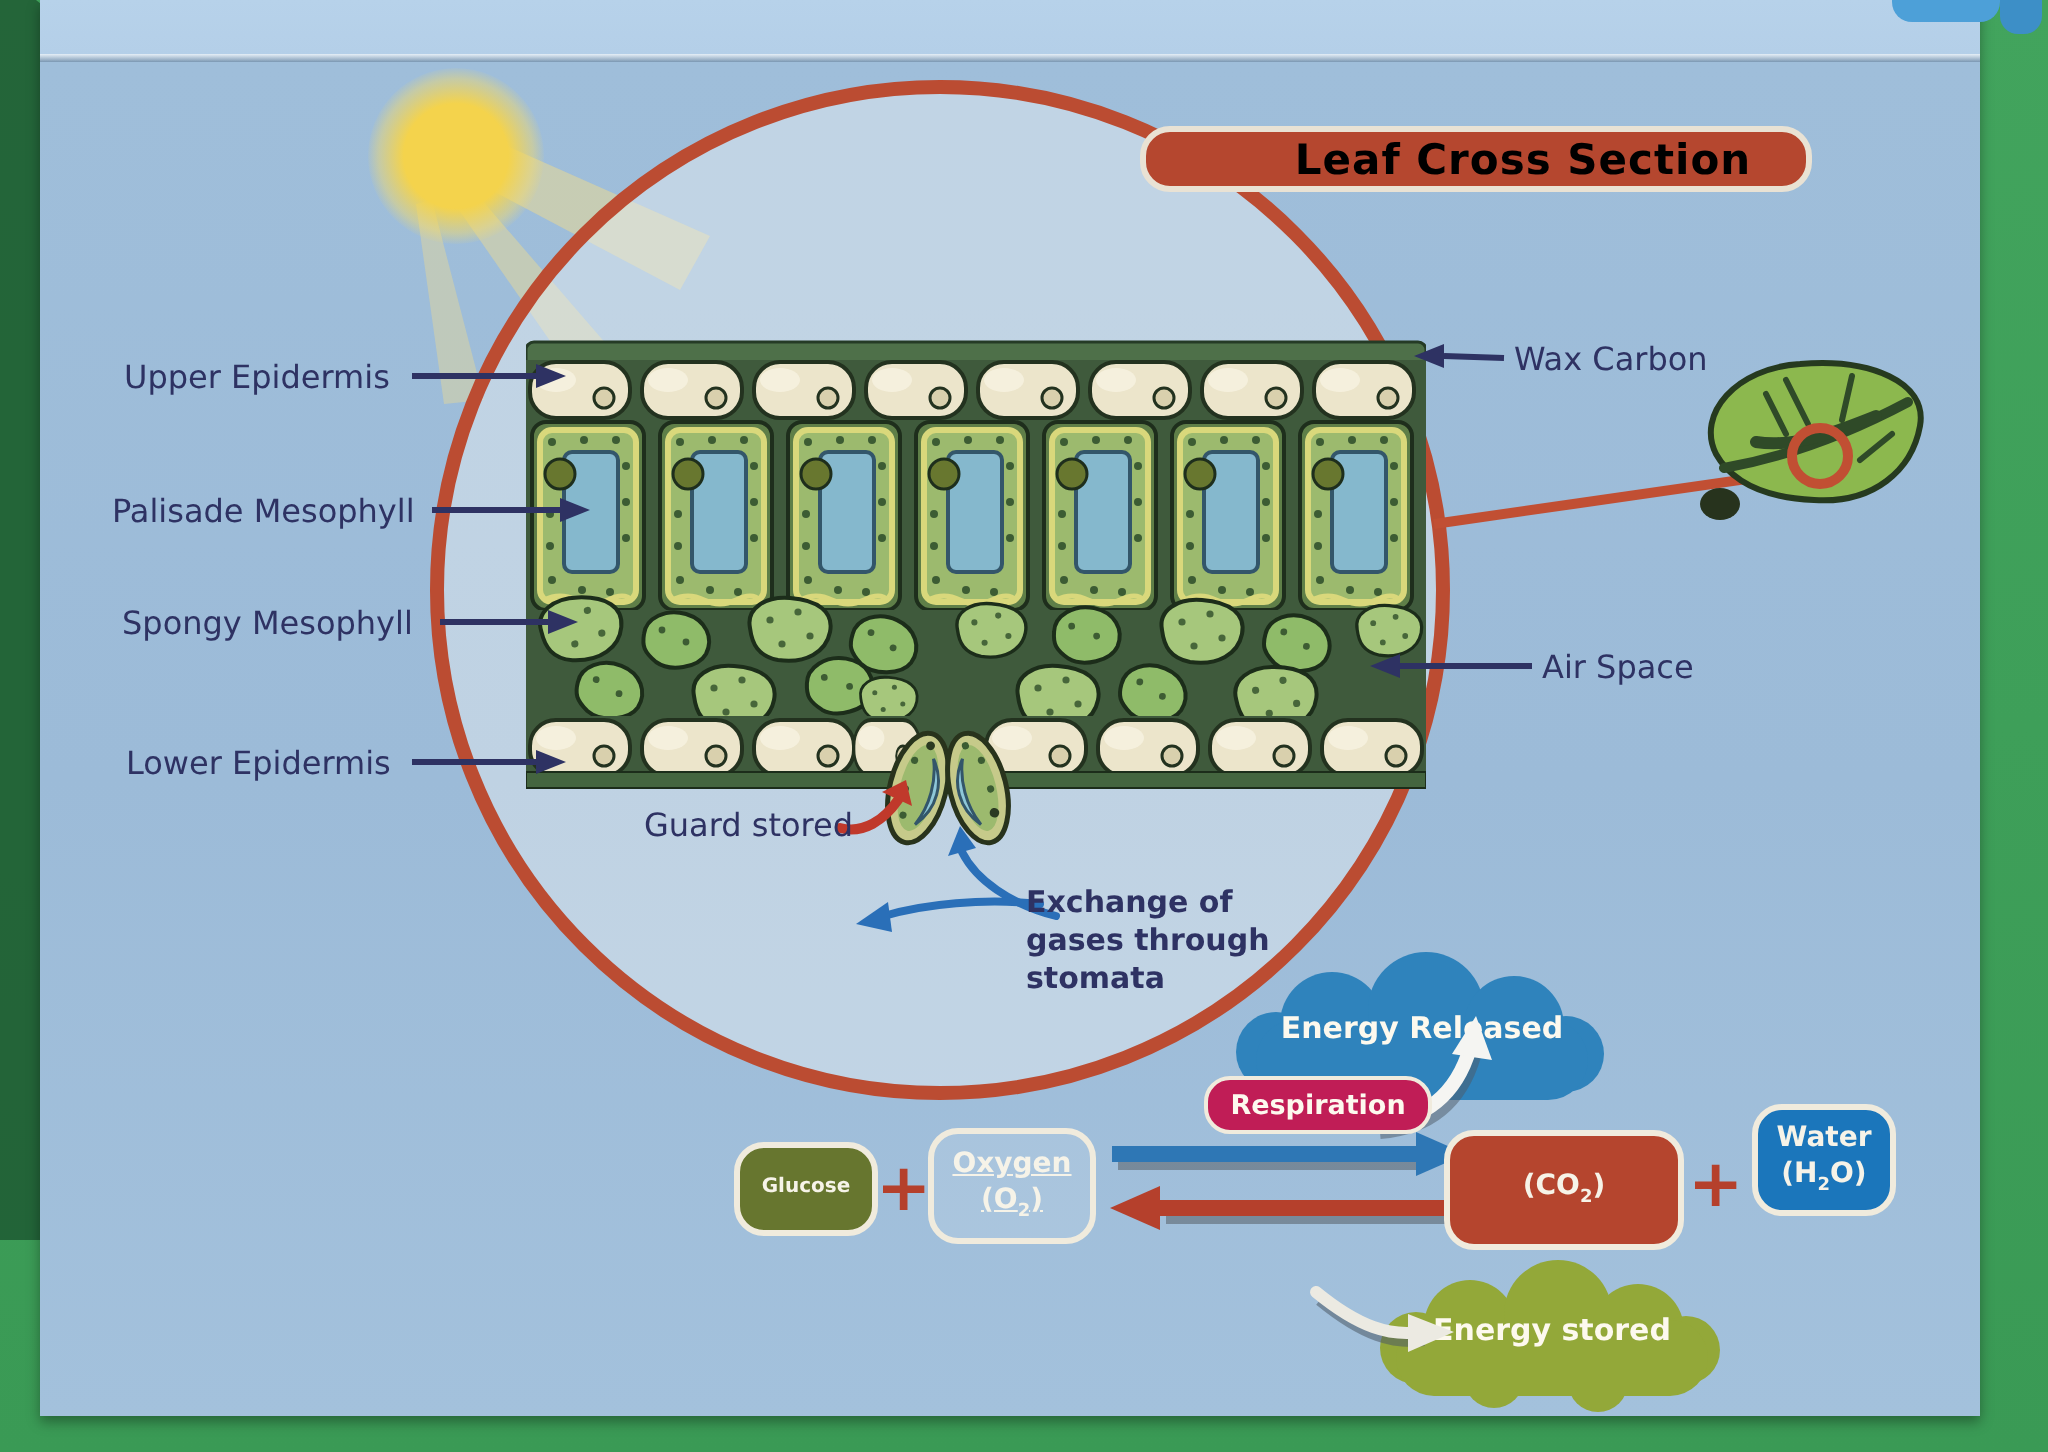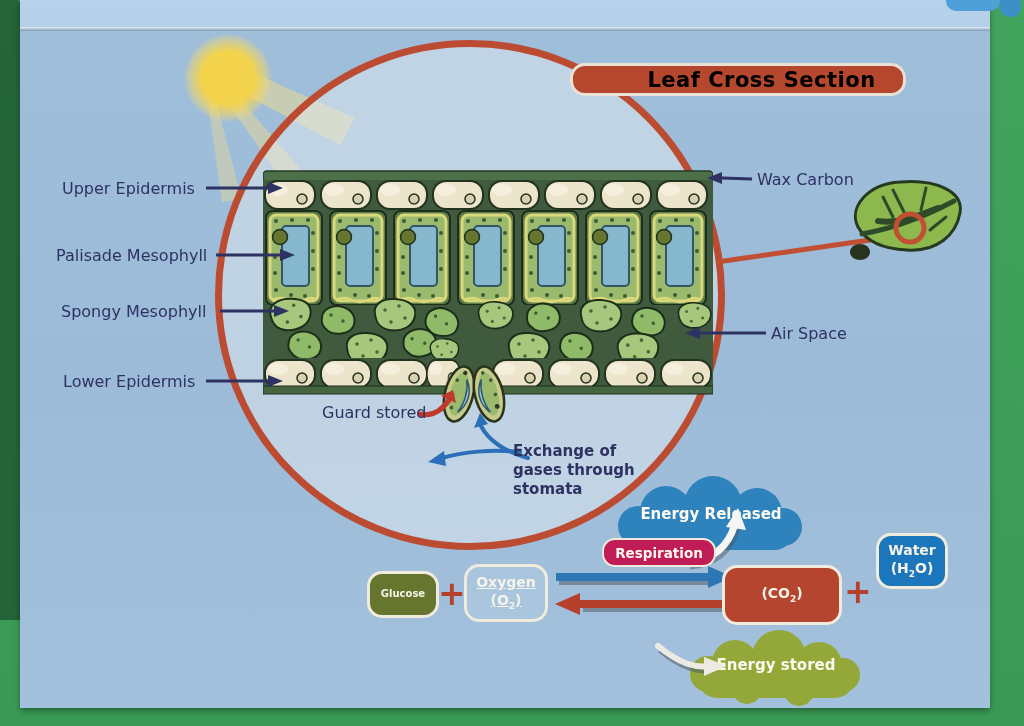--- a/index.html
+++ b/index.html
@@ -44,21 +44,21 @@
   .stomata-note{position:absolute;left:513px;top:442px;color:var(--navy);font-weight:700;
      font-size:15px;line-height:19px;z-index:7;}
   
   .eq-box{position:absolute;z-index:6;border:3px solid var(--box-border);border-radius:15px;
      display:flex;flex-direction:column;align-items:center;justify-content:center;
      color:#f6f3e8;font-weight:700;text-align:center;line-height:1.25;}
   .eq-box sub{font-size:9px;}
   .glucose{left:367px;top:571px;width:72px;height:47px;background:var(--glucose-green);font-size:10px;}
   .oxygen{left:464px;top:564px;width:84px;height:58px;background:rgba(255,255,255,.10);font-size:14px;text-decoration:underline;}
   .cdiox{left:722px;top:565px;width:120px;height:60px;background:#b5452e;font-size:14px;}
-  .water{left:876px;top:533px;width:72px;height:56px;background:var(--water-blue);font-size:14px;text-align:center;}
+  .water{left:876px;top:552px;width:72px;height:56px;background:var(--water-blue);font-size:14px;text-align:center;}
   .plus{position:absolute;color:var(--arrow-red);font-size:33px;font-weight:700;z-index:6;}
   .plus1{left:438px;top:574px;}
   .plus2{left:844px;top:572px;}
   .proc-box{position:absolute;z-index:6;border:2.5px solid var(--box-border);border-radius:13px;
      display:flex;align-items:center;justify-content:center;color:#fdf9ee;font-weight:700;font-size:13.5px;}
   .respiration{left:578px;top:538px;width:114px;height:29px;background:var(--respiration-magenta);margin-left:24px;}
   .photosynthesis{left:577px;top:624px;width:122px;height:29px;background:var(--photosynthesis-yellow);}
   
   .cloud{position:absolute;z-index:4;}
   .cloud .b,.cloud .base{position:absolute;border-radius:50%;}

